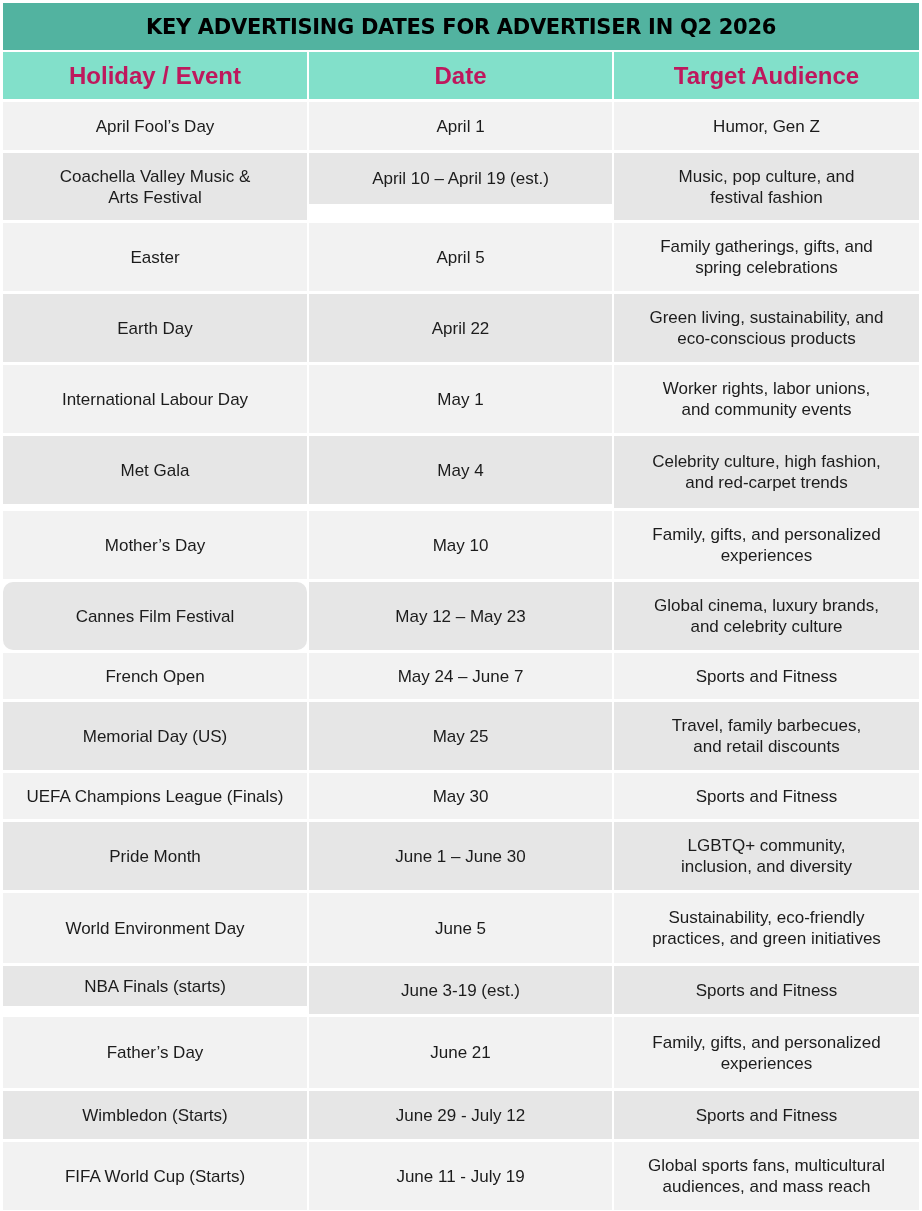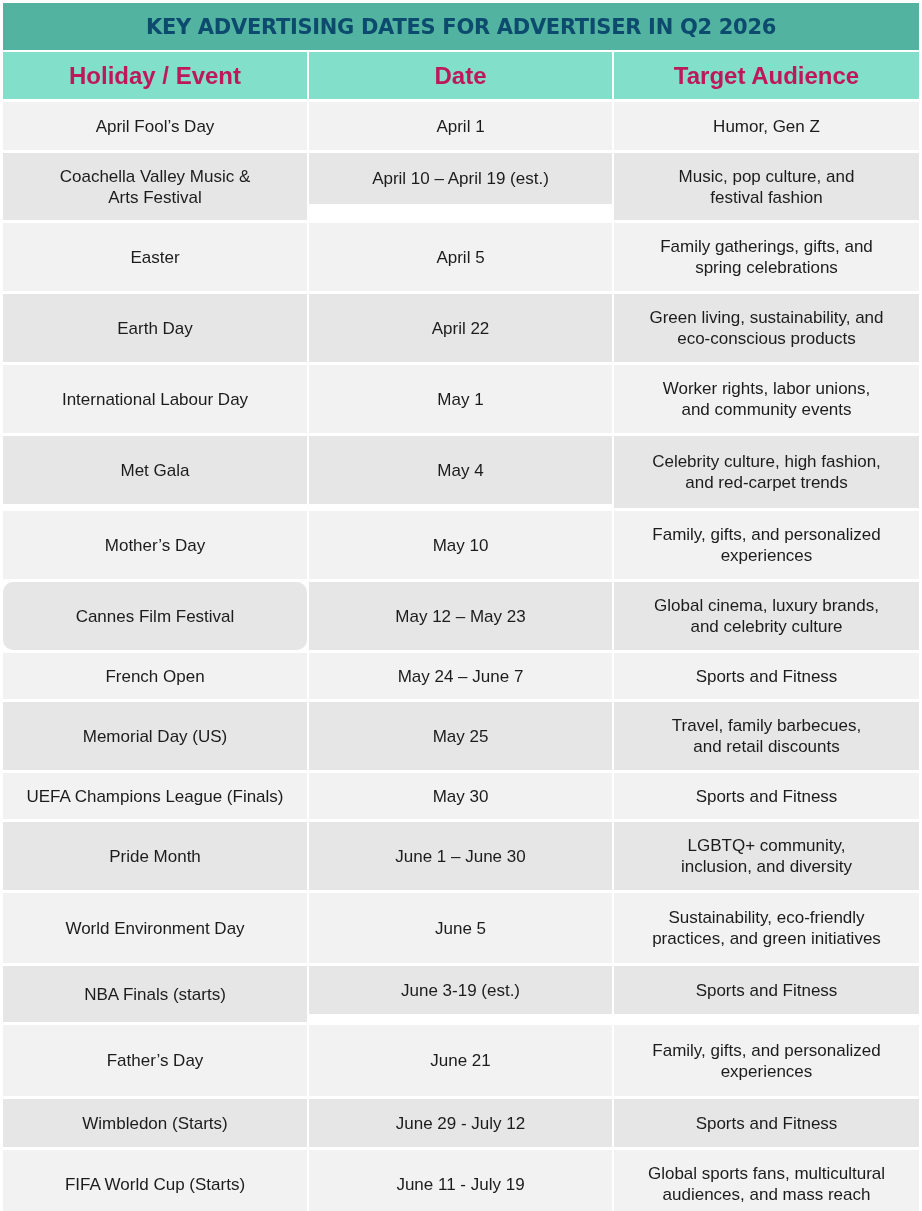--- a/index.html
+++ b/index.html
@@ -1,20 +1,20 @@
 <!DOCTYPE html>
 <html><head>
 <meta charset="utf-8">
 <style>
   * { box-sizing: border-box; margin: 0; padding: 0; }
   html, body { width: 922px; height: 1211px; background: #ffffff; overflow: hidden; }
   body { font-family: "Liberation Sans", "DejaVu Sans", sans-serif; color: #1c1c1c; }
   .wrap { position: absolute; left: 3px; top: 3px; width: 916px; }
   .title {
-    height: 47px; background: #52b3a0; color: #0c4a6e;
+    height: 47px; background: #52b3a0; color: #000000;
     display: flex; align-items: center; justify-content: center;
     font-family: "DejaVu Sans", sans-serif; font-weight: 700;
     font-size: 21px; letter-spacing: -0.3px; text-transform: uppercase;
   }
   .grid { display: grid; grid-template-columns: 304px 303px 305px; column-gap: 2px; row-gap: 3px; margin-top: 2px; }
   .hcell {
     height: 47px; background: #82e0ca; color: #be185d;
     display: flex; align-items: center; justify-content: center;
     font-family: "Liberation Sans", sans-serif; font-weight: 700; font-size: 24px;
   }
@@ -77,21 +77,21 @@
       <div class="cell light" style="height: 46px;">May 30</div>
       <div class="cell light" style="height: 46px;">Sports and Fitness</div>
       <div class="cell dark" style="height: 68px;">Pride Month</div>
       <div class="cell dark" style="height: 68px;">June 1 – June 30</div>
       <div class="cell dark" style="height: 68px;">LGBTQ+ community,
 inclusion, and diversity</div>
       <div class="cell light" style="height: 70px;">World Environment Day</div>
       <div class="cell light" style="height: 70px;">June 5</div>
       <div class="cell light" style="height: 70px;">Sustainability, eco-friendly
 practices, and green initiatives</div>
-      <div class="cell dark" style="height: 56px;">NBA Finals (starts)</div>
+      <div class="cell dark" style="height: 40px;">NBA Finals (starts)</div>
       <div class="cell dark" style="height: 48px;">June 3-19 (est.)</div>
       <div class="cell dark" style="height: 48px;">Sports and Fitness</div>
       <div class="cell light" style="height: 71px;">Father’s Day</div>
       <div class="cell light" style="height: 71px;">June 21</div>
       <div class="cell light" style="height: 71px;">Family, gifts, and personalized
 experiences</div>
       <div class="cell dark" style="height: 48px;">Wimbledon (Starts)</div>
       <div class="cell dark" style="height: 48px;">June 29 - July 12</div>
       <div class="cell dark" style="height: 48px;">Sports and Fitness</div>
       <div class="cell light" style="height: 68px;">FIFA World Cup (Starts)</div>

